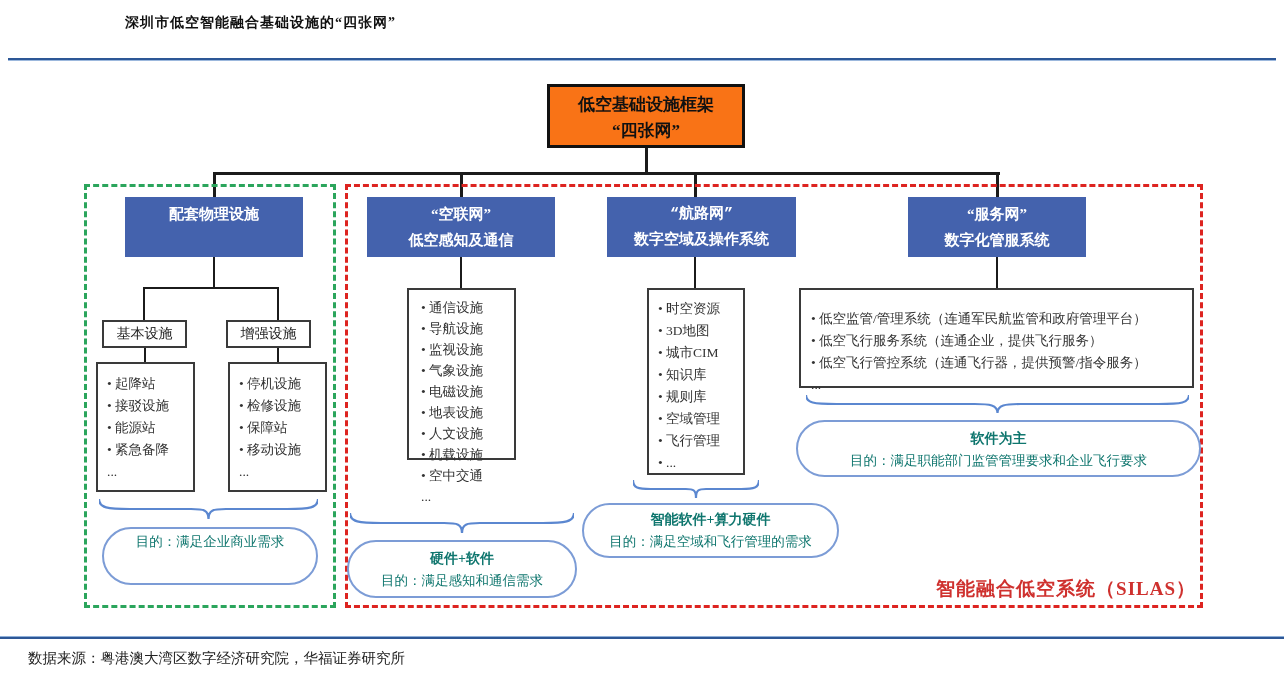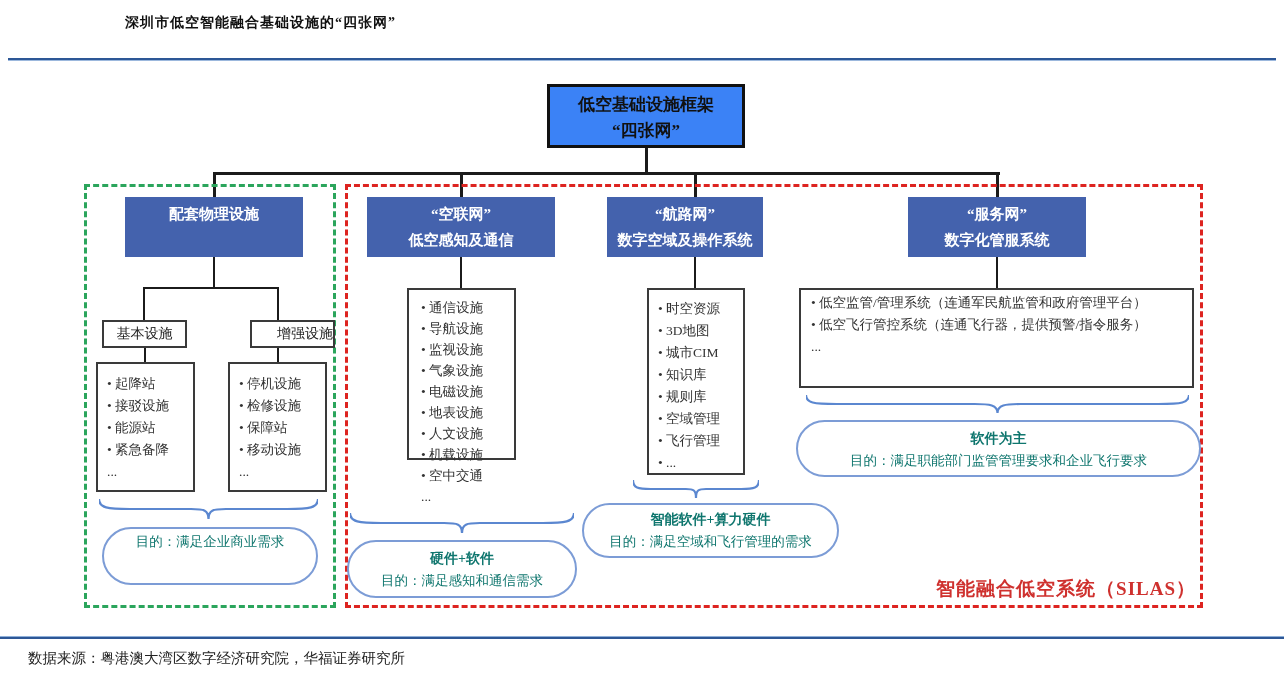--- a/index.html
+++ b/index.html
@@ -9,41 +9,41 @@
 
   #page-title { position:absolute; left:125px; top:14px; font-size:14px; font-weight:bold; color:#111; letter-spacing:1px; }
   #rule-top { position:absolute; left:8px; top:58px; width:1268px; height:3px;
               background:linear-gradient(#2d5796 0 66%, #9cb8dd 66% 100%); }
   #rule-bottom { position:absolute; left:0; top:636px; width:1284px; height:3px;
               background:linear-gradient(#8fb0d9 0 30%, #2d5796 30% 100%); }
   #source-note { position:absolute; left:28px; top:649px; font-size:14.5px; color:#222; }
 
   #root-box { position:absolute; left:547px; top:84px; width:198px; height:64px;
               border:3px solid #111; text-align:center; padding-top:5px;
-              font-size:17px; font-weight:bold; color:#111; line-height:1.55; background:#3b82f6; }
+              font-size:17px; font-weight:bold; color:#111; line-height:1.55; background:#f97316; }
 
   .net-box { position:absolute; top:197px; height:60px; background:#4462ad; color:#fff;
              text-align:center; font-weight:bold; font-size:15px; line-height:1.7; padding-top:5px; }
 
   #dash-green { position:absolute; left:84px; top:184px; width:252px; height:424px;
                 border:3px dashed #2ba55c; }
   #dash-red { position:absolute; left:345px; top:184px; width:858px; height:424px;
               border:3px dashed #dd2420; }
 
   .label-box { position:absolute; top:320px; width:85px; height:28px; border:2px solid #3a3a3a;
                text-align:center; font-size:14px; color:#222; line-height:24px; background:#fff; }
 
   .list-box { position:absolute; border:2px solid #3a3a3a; background:#fff; color:#333; }
   .list-box .li { white-space:nowrap; }
   .li.b::before { content:"• "; }
 
   #list-g1, #list-g2 { top:362px; width:99px; height:130px; font-size:13.5px; line-height:22px; padding:9px 0 0 9px; }
   #list-air  { left:407px; top:288px; width:109px; height:172px; font-size:13.5px; line-height:21px; padding:7px 0 0 12px; }
   #list-route{ left:647px; top:288px; width:98px;  height:187px; font-size:13.5px; line-height:22px; padding:8px 0 0 9px; }
-  #list-svc  { left:799px; top:288px; width:395px; height:100px; font-size:13.5px; line-height:22px; padding:2px 0 0 10px; }
+  #list-svc  { left:799px; top:288px; width:395px; height:100px; font-size:13.5px; line-height:22px; padding:18px 0 0 10px; }
 
   .brace { position:absolute; }
   .brace svg { display:block; width:100%; height:100%; }
 
   .sum-box { position:absolute; border:2px solid #7c9cd6; border-radius:30px; background:#fff;
              text-align:center; color:#0f766e; }
   .sum-box .l1 { font-weight:bold; font-size:14px; margin-top:8px; }
   .sum-box .l2 { font-size:13.5px; margin-top:4px; }
 
   #silas-label { position:absolute; right:88px; top:576px; font-size:19px; font-weight:bold;
@@ -72,36 +72,36 @@
   <div id="dash-green"></div>
   <div id="dash-red"></div>
 
   <div class="net-box" style="left:125px; width:178px;">
     <div>配套物理设施</div>
   </div>
   <div class="net-box" style="left:367px; width:188px;">
     <div>“空联网”</div>
     <div>低空感知及通信</div>
   </div>
-  <div class="net-box" style="left:607px; width:156px;">
+  <div class="net-box" style="left:607px; width:189px;font-family:Liberation Mono, monospace;">
     <div>“航路网”</div>
     <div>数字空域及操作系统</div>
   </div>
   <div class="net-box" style="left:908px; width:178px;">
     <div>“服务网”</div>
     <div>数字化管服系统</div>
   </div>
 
   <div class="line" style="left:213px; top:257px; width:2px; height:30px;"></div>
   <div class="line" style="left:144px; top:287px; width:135px; height:2px;"></div>
   <div class="line" style="left:143px; top:287px; width:2px; height:33px;"></div>
   <div class="line" style="left:277px; top:287px; width:2px; height:33px;"></div>
 
   <div class="label-box" style="left:102px;">基本设施</div>
-  <div class="label-box" style="left:250px;text-align:right;">增强设施</div>
+  <div class="label-box" style="left:226px;">增强设施</div>
 
   <div class="line" style="left:144px; top:348px; width:2px; height:14px;"></div>
   <div class="line" style="left:277px; top:348px; width:2px; height:14px;"></div>
 
   <div class="list-box" id="list-g1" style="left:96px;">
     <div class="li b">起降站</div>
     <div class="li b">接驳设施</div>
     <div class="li b">能源站</div>
     <div class="li b">紧急备降</div>
     <div class="li">...</div>
@@ -163,20 +163,21 @@
       </svg>
   </div>
   <div class="sum-box" style="left:582px; top:503px; width:257px; height:55px;">
     <div class="l1" style="margin-top:6px;">智能软件+算力硬件</div>
     <div class="l2">目的：满足空域和飞行管理的需求</div>
   </div>
 
   <div class="line" style="left:996px; top:257px; width:2px; height:31px;"></div>
   <div class="list-box" id="list-svc">
     <div class="li b">低空监管/管理系统（连通军民航监管和政府管理平台）</div>
+    <div class="li b">低空飞行服务系统（连通企业，提供飞行服务）</div>
     <div class="li b">低空飞行管控系统（连通飞行器，提供预警/指令服务）</div>
     <div class="li">...</div>
   </div>
   <div class="brace" style="left:806px; top:394px; width:383px; height:20px;">
     <svg viewBox="0 0 100 20" preserveAspectRatio="none">
         <path d="M0,1 C0,9 2,10 8,10 L44,10 C48,10 50,11 50,19 C50,11 52,10 56,10 L92,10 C98,10 100,9 100,1" fill="none" stroke="#5b87d0" stroke-width="2.2" vector-effect="non-scaling-stroke"></path>
       </svg>
   </div>
   <div class="sum-box" style="left:796px; top:420px; width:405px; height:57px;">
     <div class="l1">软件为主</div>

